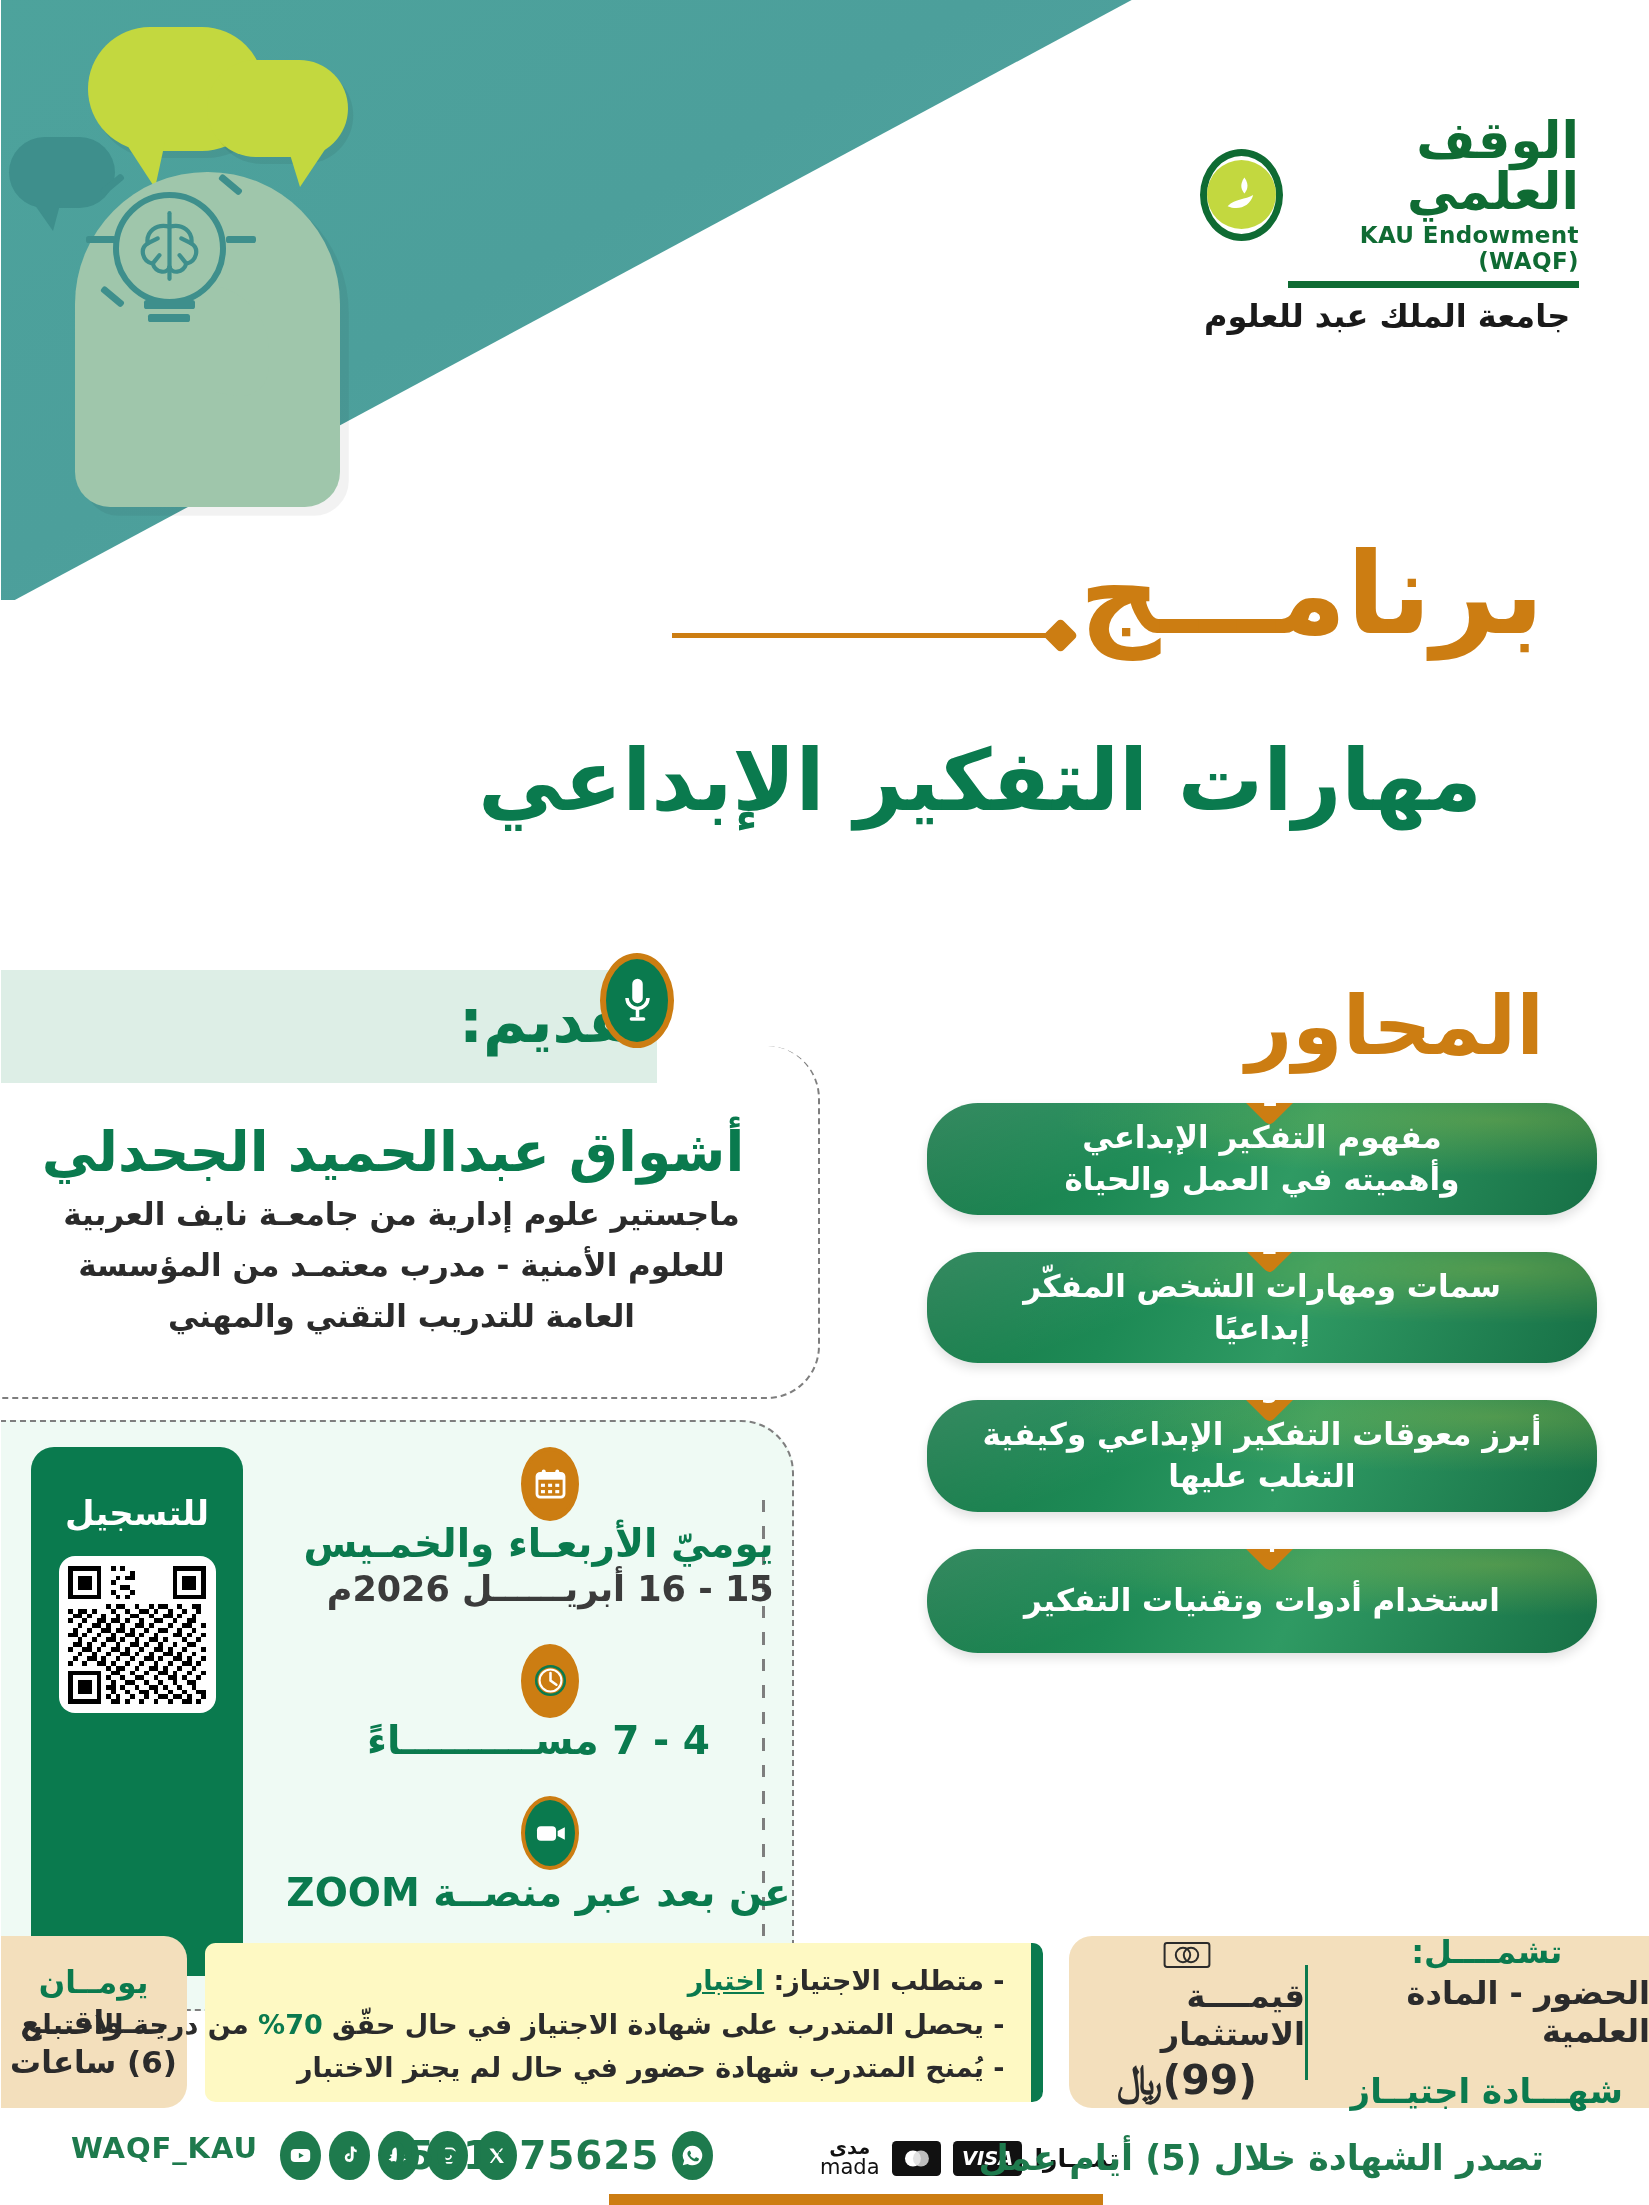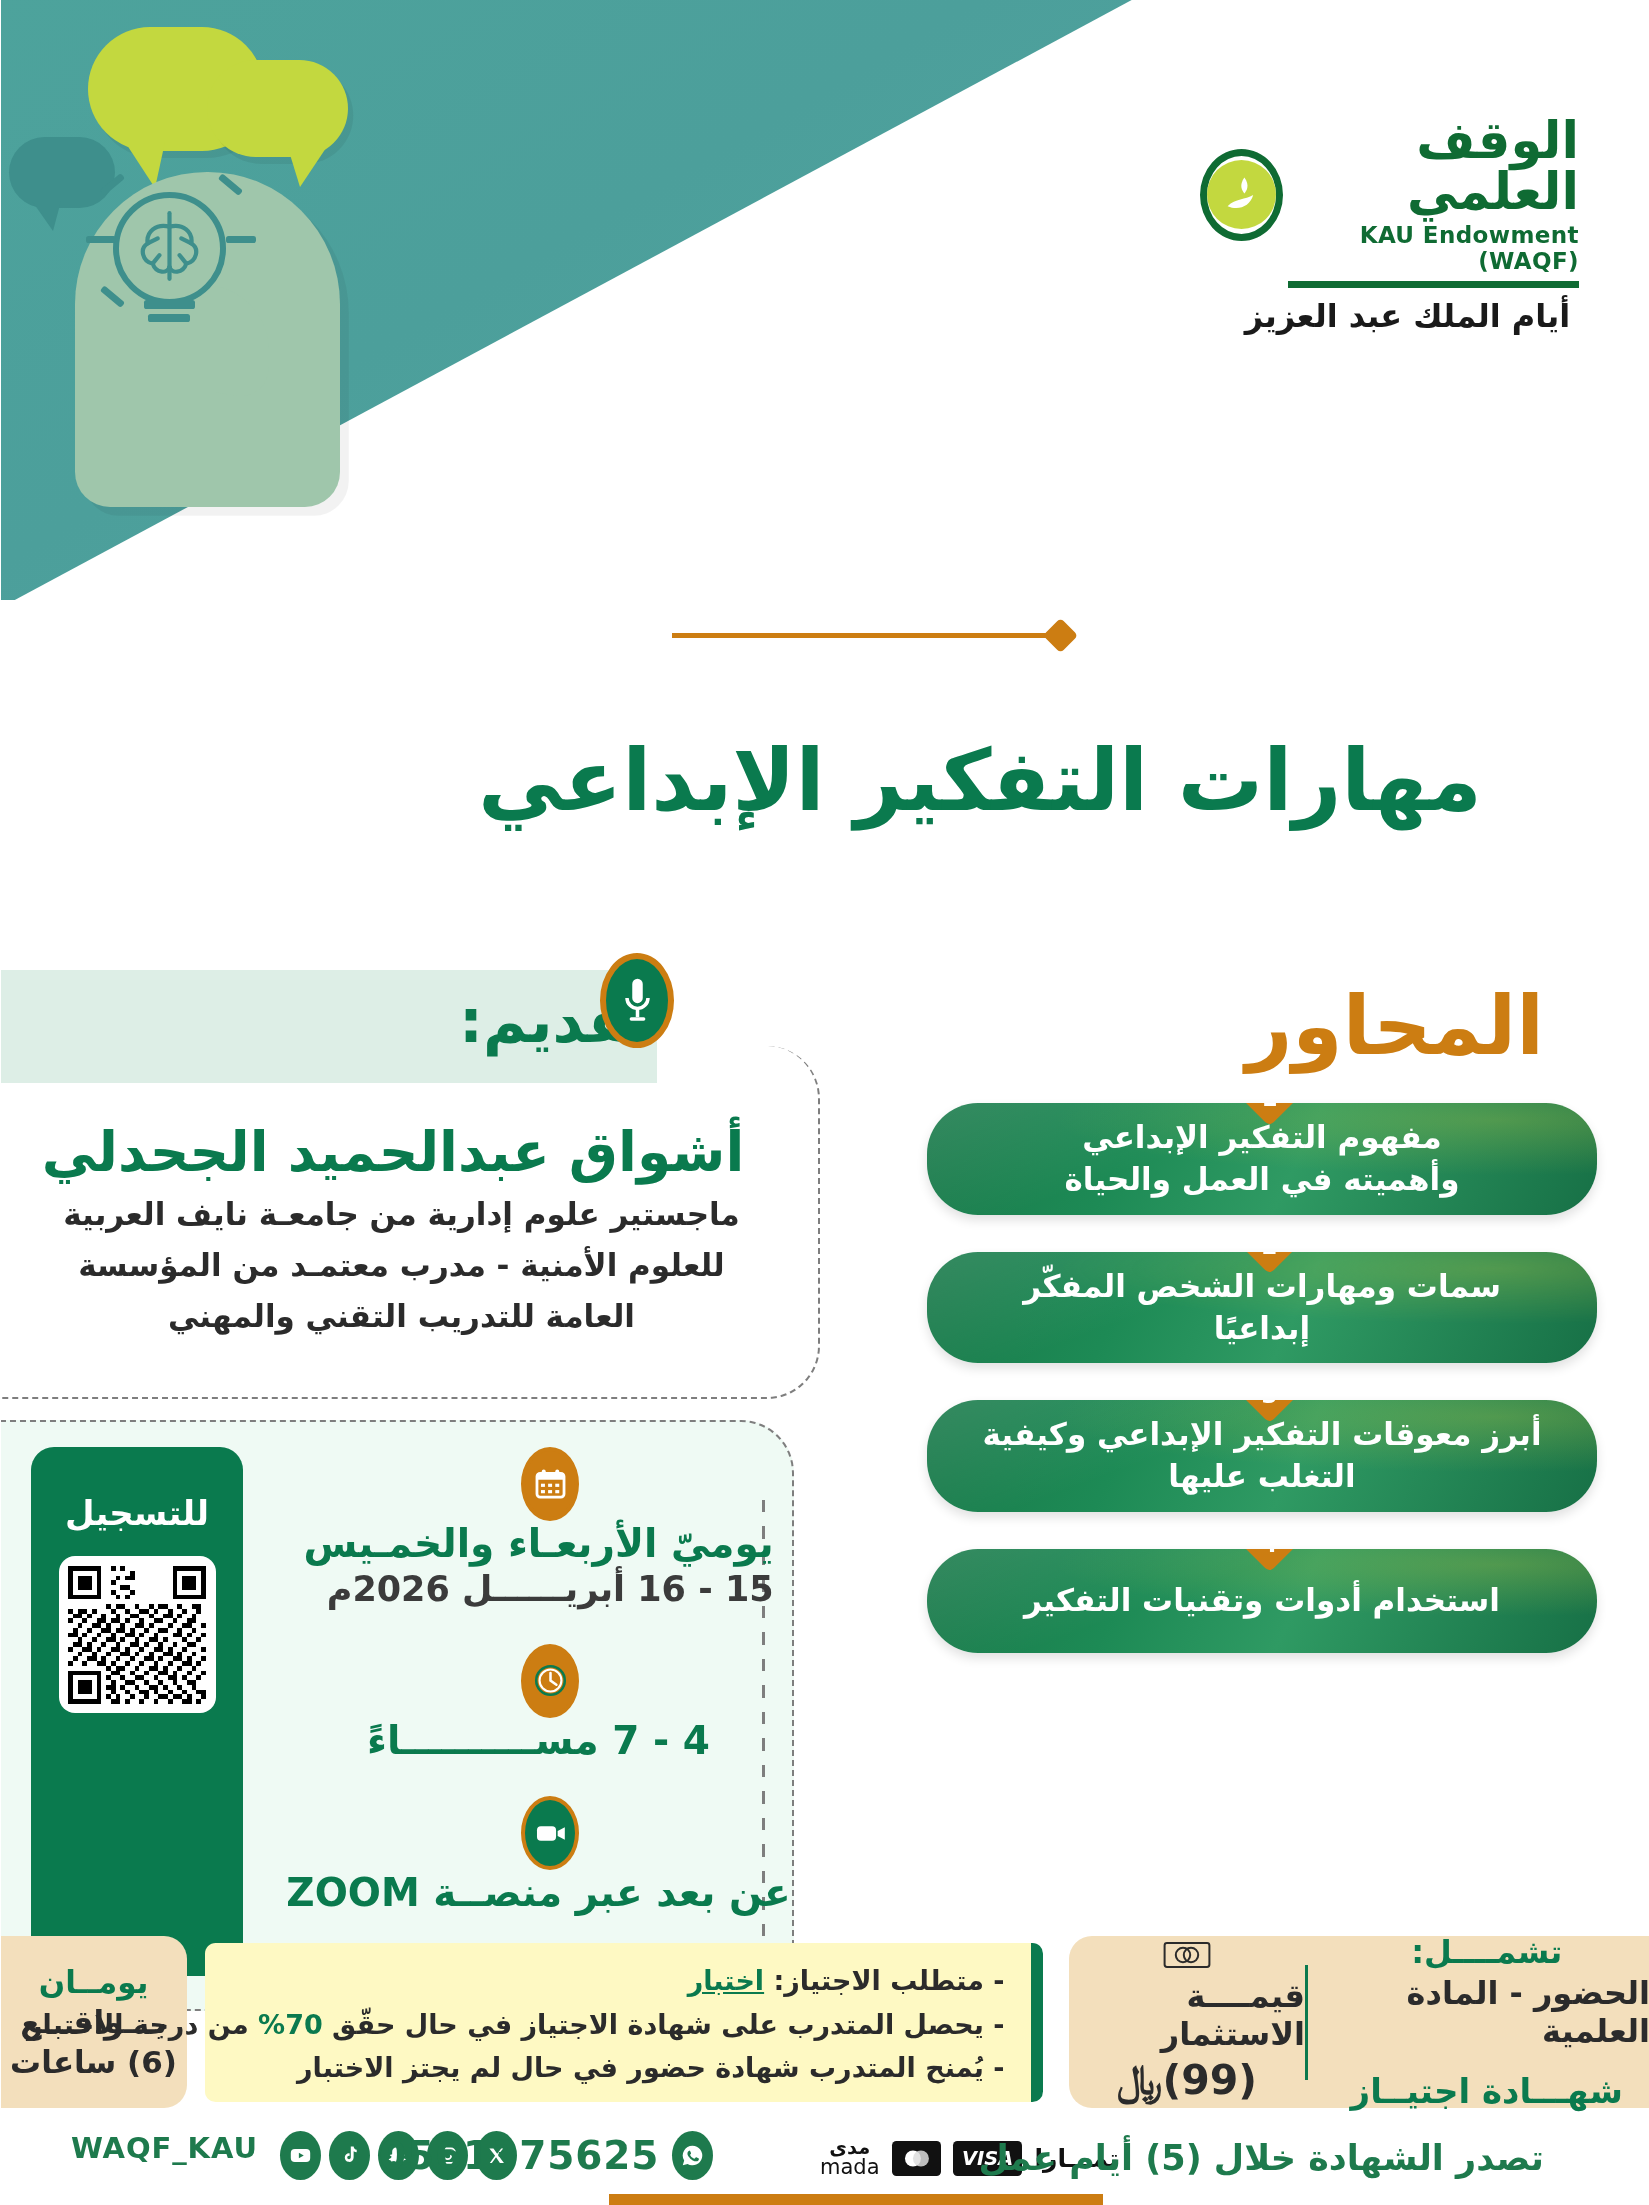--- a/index.html
+++ b/index.html
@@ -401,27 +401,28 @@
       <div style="width:92px; height:92px; border-radius:50%; background:#ffffff; border:7px solid #0f6b33; display:flex; align-items:center; justify-content:center;">
         <div style="width:69px; height:69px; border-radius:50%; background:#c3d83f; display:flex; align-items:center; justify-content:center;">
           <svg width="48" height="48" viewBox="0 0 60 60" aria-hidden="true">
             <path d="M33 8 C 26 18, 30 24, 33 28 C 36 24, 40 18, 33 8 Z" fill="#ffffff"></path>
             <path d="M12 44 C 22 34, 34 36, 44 30 C 40 44, 26 50, 12 44 Z" fill="#ffffff"></path>
           </svg>
         </div>
       </div>
     </div>
     <div style="height:7px; background:#0f6b33; width:291px; margin:7px 0 8.8px auto;"></div>
-    <div style="font-size:32px; font-weight:700; color:#1a1a1a; direction:rtl; text-align:right; padding-right:8.8px;">أيام الملك عبد العزيز</div>
+    <div style="font-size:32px; font-weight:700; color:#1a1a1a; direction:rtl; text-align:right; padding-right:8.8px;">جامعة الملك عبد للعلوم</div>
   </div>
 
   <div class="title-line-wrap">
     <div class="title-rule"></div>
     <div class="title-diamond"></div>
   </div>
+  <div class="title-main">برنامـــج</div>
   <div class="title-sub">مهارات التفكير الإبداعي</div>
 
   <div class="presenter-band"></div>
   <div class="presenter-label">تقديم:</div>
   <div class="mic-badge">
     <svg width="35" height="51" viewBox="0 0 40 58" aria-hidden="true">
       <rect x="14" y="4" width="12" height="28" rx="6" fill="#ffffff"></rect>
       <path d="M8 26 a12 12 0 0 0 24 0" stroke="#ffffff" stroke-width="4" fill="none"></path>
       <rect x="18" y="38" width="4" height="10" fill="#ffffff"></rect>
       <rect x="11" y="48" width="18" height="4" rx="2" fill="#ffffff"></rect>

